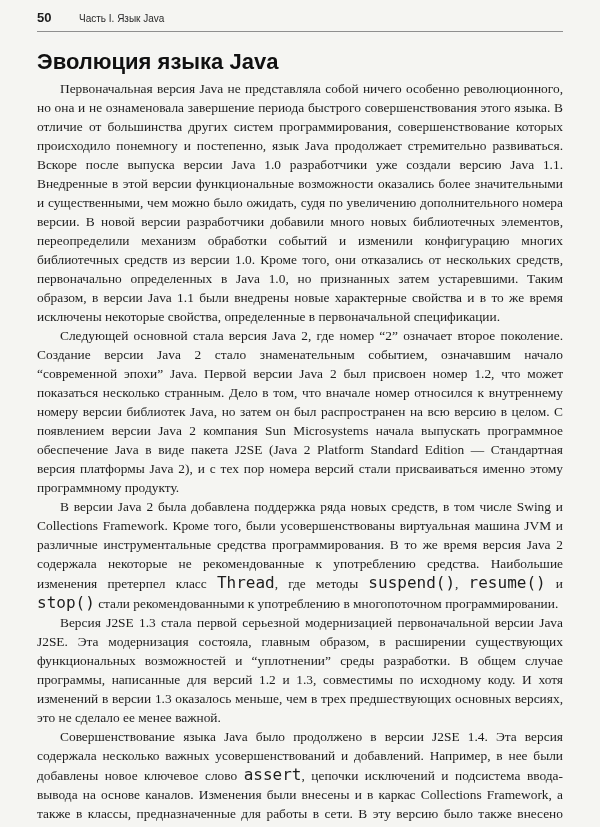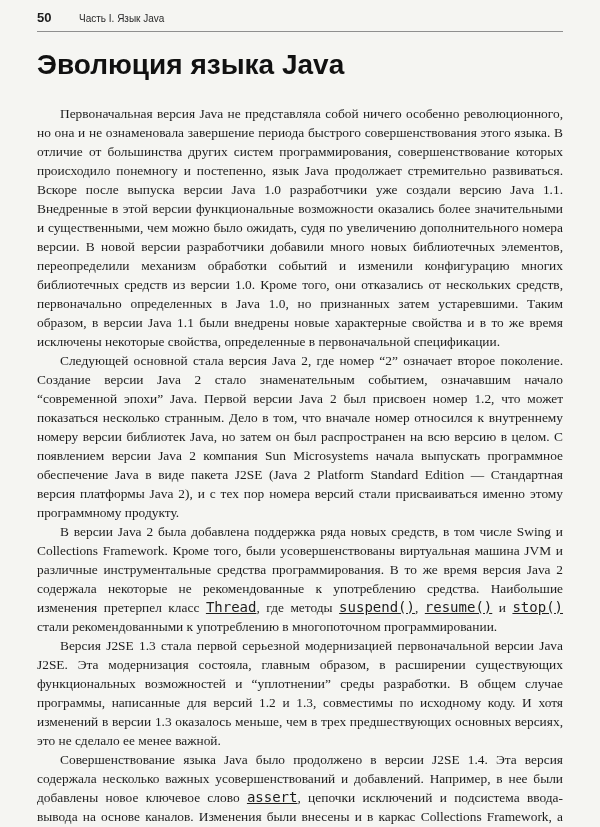--- a/index.html
+++ b/index.html
@@ -32,40 +32,39 @@
     font-weight: bold;
     font-size: 13px;
     min-width: 42px;
   }
   .head-text {
     font-size: 10px;
     color: #2a2a2a;
   }
   h1.chapter-title {
     font-family: "Liberation Sans", sans-serif;
-    font-size: 28px;
+    font-size: 22px;
     font-weight: bold;
-    margin: 17px 0 23px 0;
+    margin: 17px 0 4px 0;
     color: #111;
   }
   .body-text {
     font-size: 13.4px;
     line-height: 19px;
     text-align: justify;
     -webkit-hyphens: auto;
     hyphens: auto;
   }
   .body-text p {
     margin: 0;
     text-indent: 23px;
   }
   .code {
     font-family: "DejaVu Sans Mono", monospace;
-    font-size: 14px;
-    text-decoration: underline;
+    font-size: 16px;
   }
 </style>
 </head>
 <body>
 
 <div class="page">
   <header class="running-head">
     <span class="page-num">50</span>
     <span class="head-text">Часть I. Язык Java</span>
   </header>

